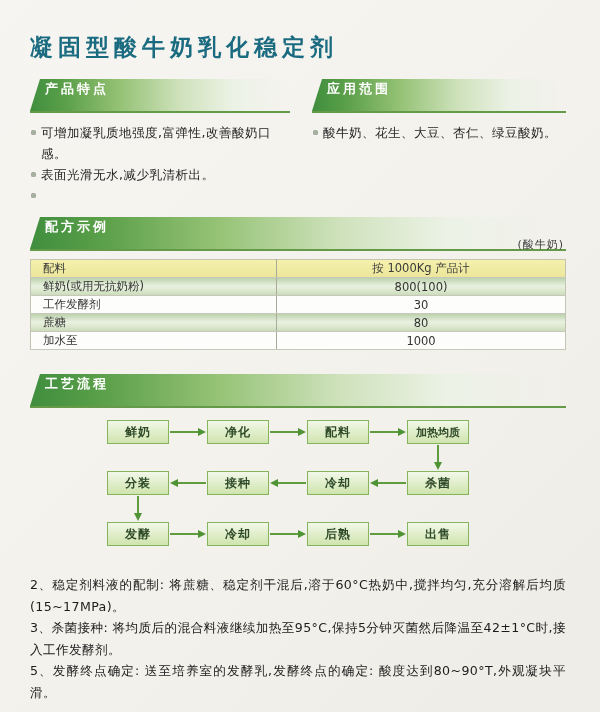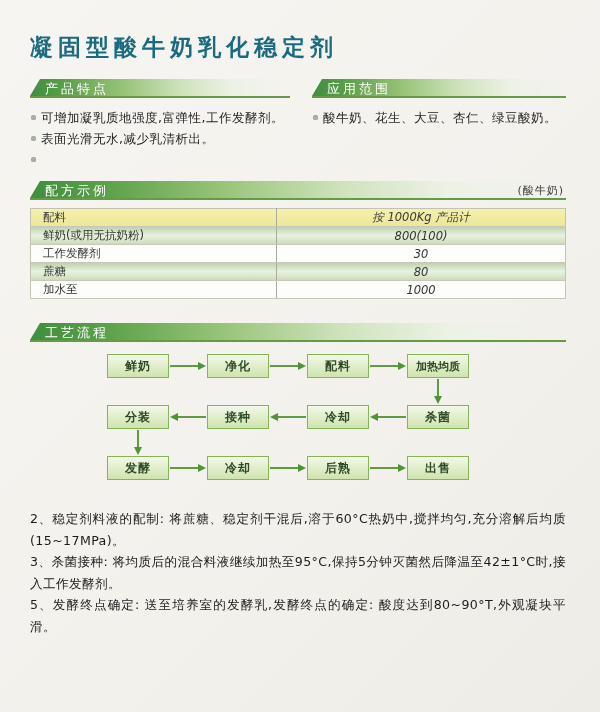--- a/index.html
+++ b/index.html
@@ -23,33 +23,33 @@
     color: #1a6b80;
     letter-spacing: 5px;
     margin-top: 16px;
   }
   
   .banner-wrap {
     position: relative;
     border-bottom: 2px solid #649a48;
   }
   .banner {
-    height: 17px;
+    height: 32px;
     line-height: 20px;
     color: #ffffff;
     font-size: 13px;
-    font-weight: normal;
+    font-weight: bold;
     letter-spacing: 3px;
     padding-left: 15px;
     background: linear-gradient(to right, #3f8e3e 0%, #5ca04a 14%, #93c173 34%, #cfe2bc 58%, #ecf2e6 78%, rgba(246,244,240,0) 100%);
     clip-path: polygon(10px 0, 100% 0, 100% 100%, 0 100%);
   }
   .banner-note {
     position: absolute;
-    right: 2px; top: 2px;
+    right: 2px; top: 20px;
     font-size: 11px;
     color: #3c3c3c;
     letter-spacing: 1px;
   }
   
   .two-col { display: flex; gap: 22px; margin-top: 16px; }
   .col-left  { width: 260px; flex: none; }
   .col-right { flex: 1; }
   .bullets { margin-top: 9px; }
   .bullet-line {
@@ -76,21 +76,21 @@
     color: #333333;
   }
   .formula-table th, .formula-table td {
     height: 17px;
     padding: 1px 12px;
     border-bottom: 1px solid #c8c8ba;
     font-weight: normal;
   }
   .formula-table th { color: #3a3a3a; }
   .formula-table .c-name { width: 46%; text-align: left; border-right: 1px solid #a9ab9a; }
-  .formula-table .c-amt  { text-align: center; font-style: italic; }
+  .formula-table .c-amt  { text-align: center; }
   .formula-table thead tr {
     background: linear-gradient(to bottom, #f5f0ac, #ece69a);
   }
   .formula-table tbody tr:nth-child(odd) {
     background: linear-gradient(to bottom, #bdd2ad, #e9f1e0 45%, #dcE8cf 70%, #c6d9b6);
   }
   .formula-table tbody tr:nth-child(even) { background: #fdfdfb; }
   
   .process-section { margin-top: 24px; }
   .flow-grid {
@@ -142,21 +142,21 @@
   <h1 class="doc-title">凝固型酸牛奶乳化稳定剂</h1>
 
   <div class="two-col">
     <div class="col-left">
       <div class="banner-wrap">
         <div class="banner">产品特点</div>
       </div>
       <div class="bullets">
         <div class="bullet-line">
           <span class="dot"></span>
-          <span>可增加凝乳质地强度,富弹性,工作发酵剂。</span>
+          <span>可增加凝乳质地强度,富弹性,改善酸奶口感。</span>
         </div>
         <div class="bullet-line">
           <span class="dot"></span>
           <span>表面光滑无水,减少乳清析出。</span>
         </div>
         <div class="bullet-line">
           <span class="dot"></span>
         </div>
       </div>
     </div>

